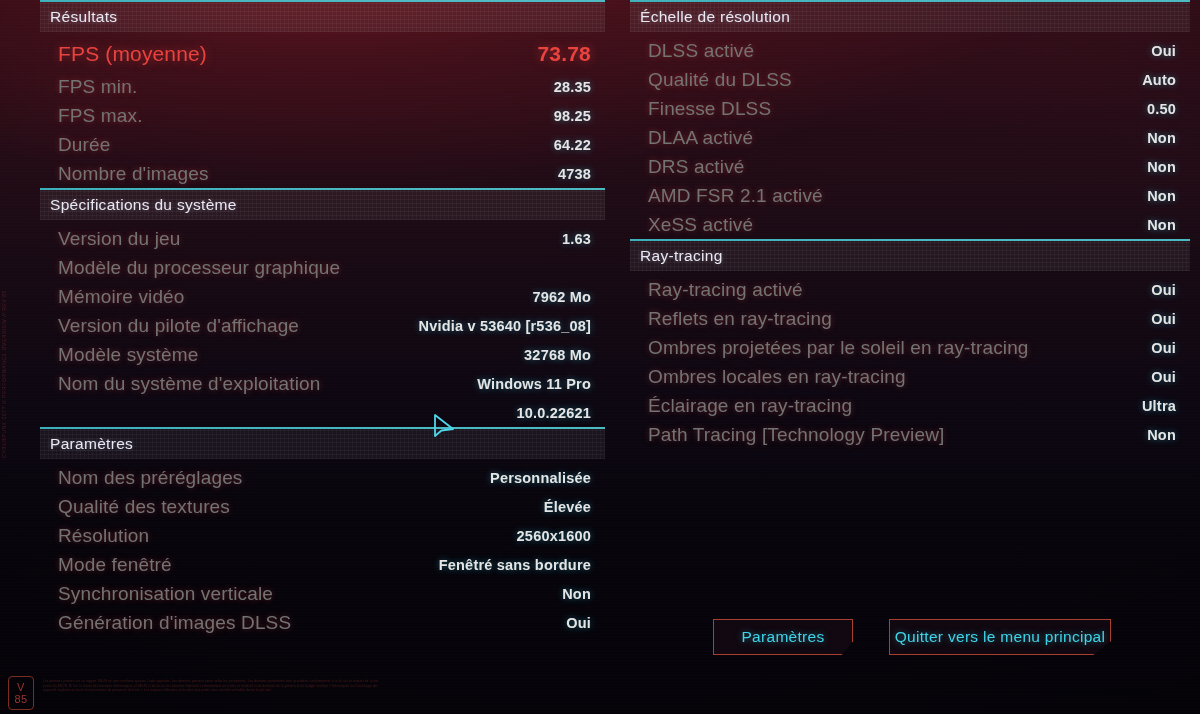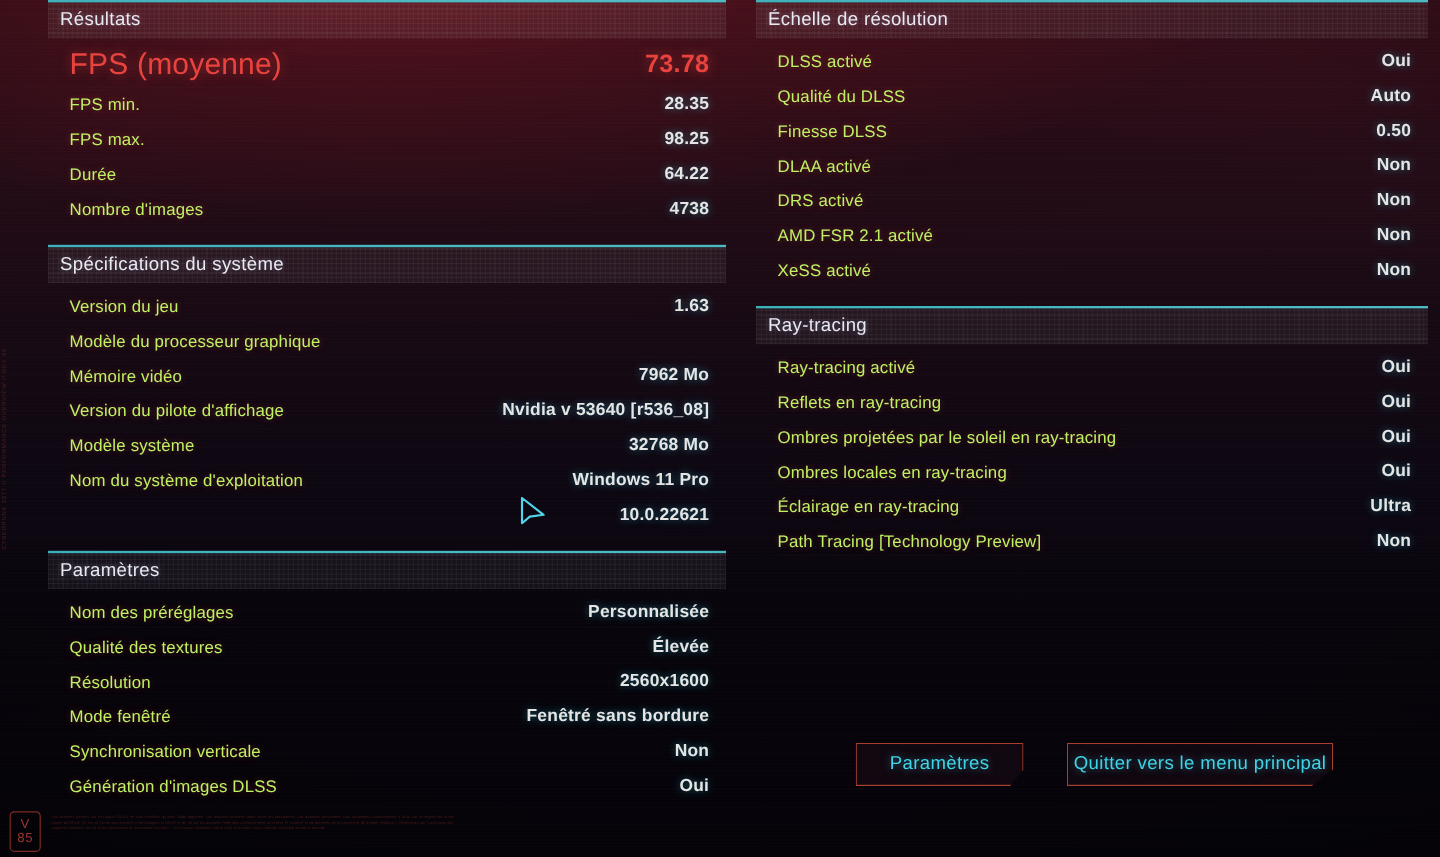--- a/index.html
+++ b/index.html
@@ -27,51 +27,51 @@
     background:repeating-linear-gradient(180deg, rgba(255,255,255,0.020) 0px, rgba(255,255,255,0.020) 1px, rgba(0,0,0,0) 1px, rgba(0,0,0,0) 3px);
     pointer-events:none; opacity:.5;
   }
 
   
   .col{ position:absolute; top:0; }
   #col-left { left:40px;  width:565px; }
   #col-right{ left:630px; width:560px; }
 
   
-  .section{ margin-bottom:16px;text-align:center; }
+  .section{ margin-bottom:0;text-align:center; }
   .sec-rule{ height:2px; background:linear-gradient(90deg,#3fbfc9 0%, #4fc9d2 70%, #4fc9d2 100%); opacity:.92; }
   .sec-head{
     height:30px; display:flex; align-items:center;
     padding-left:10px;
     background:
       repeating-linear-gradient(0deg, rgba(255,255,255,0.045) 0 1px, rgba(0,0,0,0) 1px 4px),
       repeating-linear-gradient(90deg, rgba(255,255,255,0.035) 0 1px, rgba(0,0,0,0) 1px 4px),
       rgba(255,255,255,0.055);
   }
   .sec-title{
     color:#e9e9f2; font-size:15.5px; letter-spacing:.3px;
     text-shadow:0 0 5px rgba(200,210,255,.35);
   }
   .rows{ padding-top:4px; }
 
   .row{
     height:29px; display:flex; align-items:center;
     padding:0 14px 0 18px;
   }
   .row .k{
-    color:#bef264; font-size:14px; letter-spacing:.15px; white-space:nowrap;
+    color:#737373; font-size:19px; letter-spacing:.15px; white-space:nowrap;
     text-shadow:0 0 6px rgba(225,74,69,.40);
   }
   .row .v{
     margin-left:auto; color:#e5e5e5; font-size:14.5px; font-weight:bold;
     letter-spacing:.2px; white-space:nowrap;
     text-shadow:0 0 7px rgba(51,210,232,.45);
   }
   .row.hero{ height:36px; }
-  .row.hero .k{ color:#e8433e; font-size:25px; text-shadow:0 0 10px rgba(232,67,62,.5); }
+  .row.hero .k{ color:#e8433e; font-size:21px; text-shadow:0 0 10px rgba(232,67,62,.5); }
   .row.hero .v{ color:#e8433e; font-size:21px; font-weight:bold; text-shadow:0 0 10px rgba(232,67,62,.5); }
 
   
   #button-bar{
     position:absolute; left:713px; top:619px; width:400px; height:36px;
     display:flex; gap:36px; align-items:center;
   }
   .btn{
     position:relative; height:36px; padding:0 20px;
     display:flex; align-items:center; justify-content:center;

